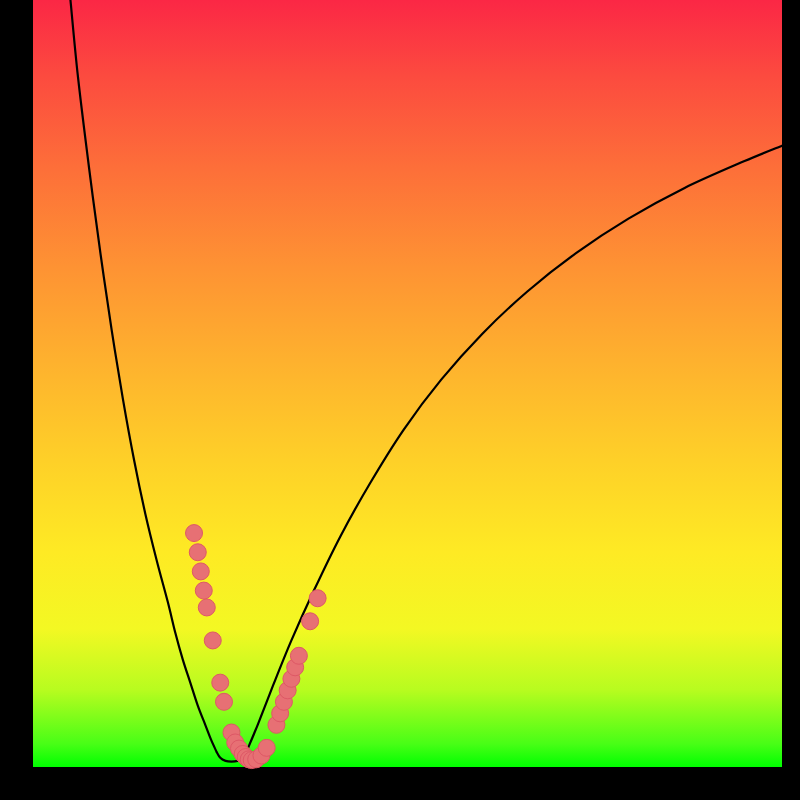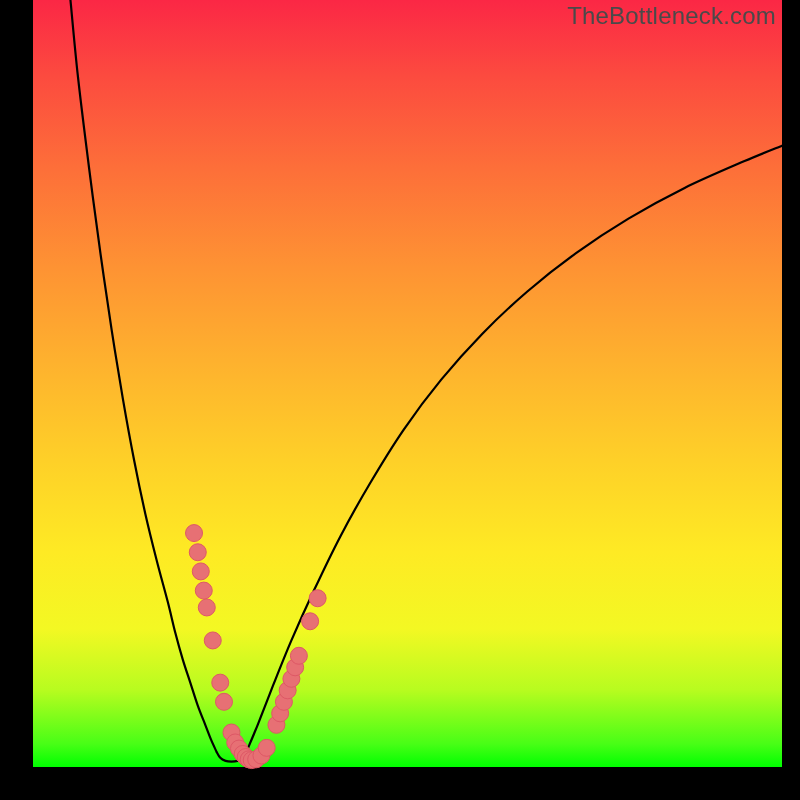--- a/index.html
+++ b/index.html
@@ -92,14 +92,13 @@
         <circle cx="250.92" cy="701.80" r="8.5" fill="#e77074" stroke="#de5866" stroke-width="1"></circle>
         <circle cx="254.66" cy="690.30" r="8.5" fill="#e77074" stroke="#de5866" stroke-width="1"></circle>
         <circle cx="258.40" cy="678.79" r="8.5" fill="#e77074" stroke="#de5866" stroke-width="1"></circle>
         <circle cx="262.15" cy="667.29" r="8.5" fill="#e77074" stroke="#de5866" stroke-width="1"></circle>
         <circle cx="265.89" cy="655.78" r="8.5" fill="#e77074" stroke="#de5866" stroke-width="1"></circle>
         <circle cx="277.13" cy="621.27" r="8.5" fill="#e77074" stroke="#de5866" stroke-width="1"></circle>
         <circle cx="284.62" cy="598.26" r="8.5" fill="#e77074" stroke="#de5866" stroke-width="1"></circle>
       </g>
   </svg>
 
-  <div class="watermark">TheBottleneck.com</div>
 </div>
 
 </body></html>

